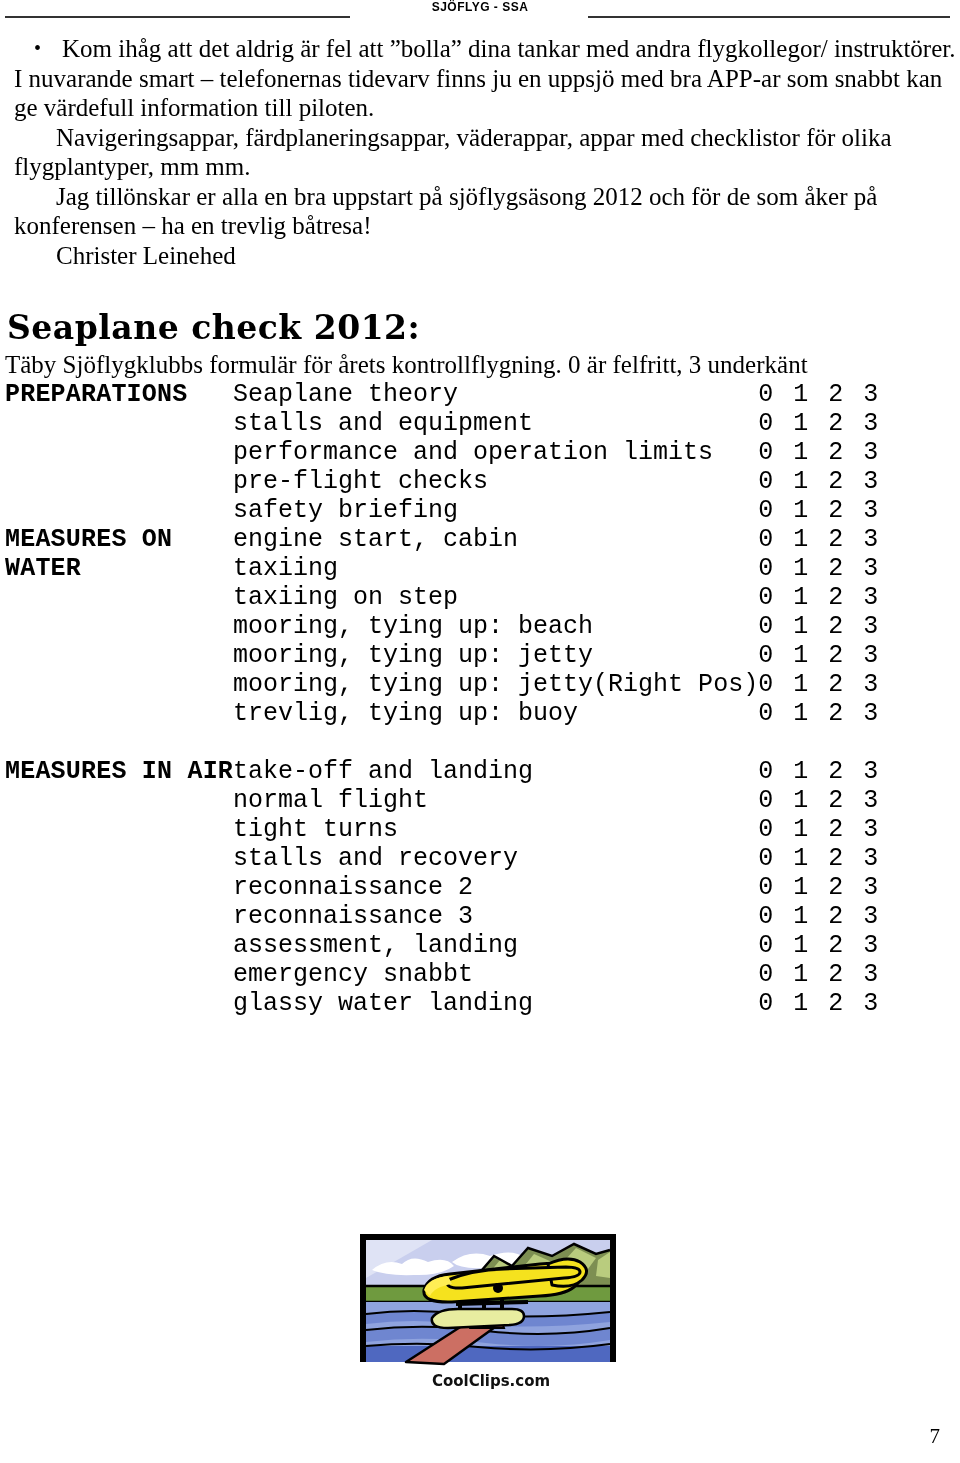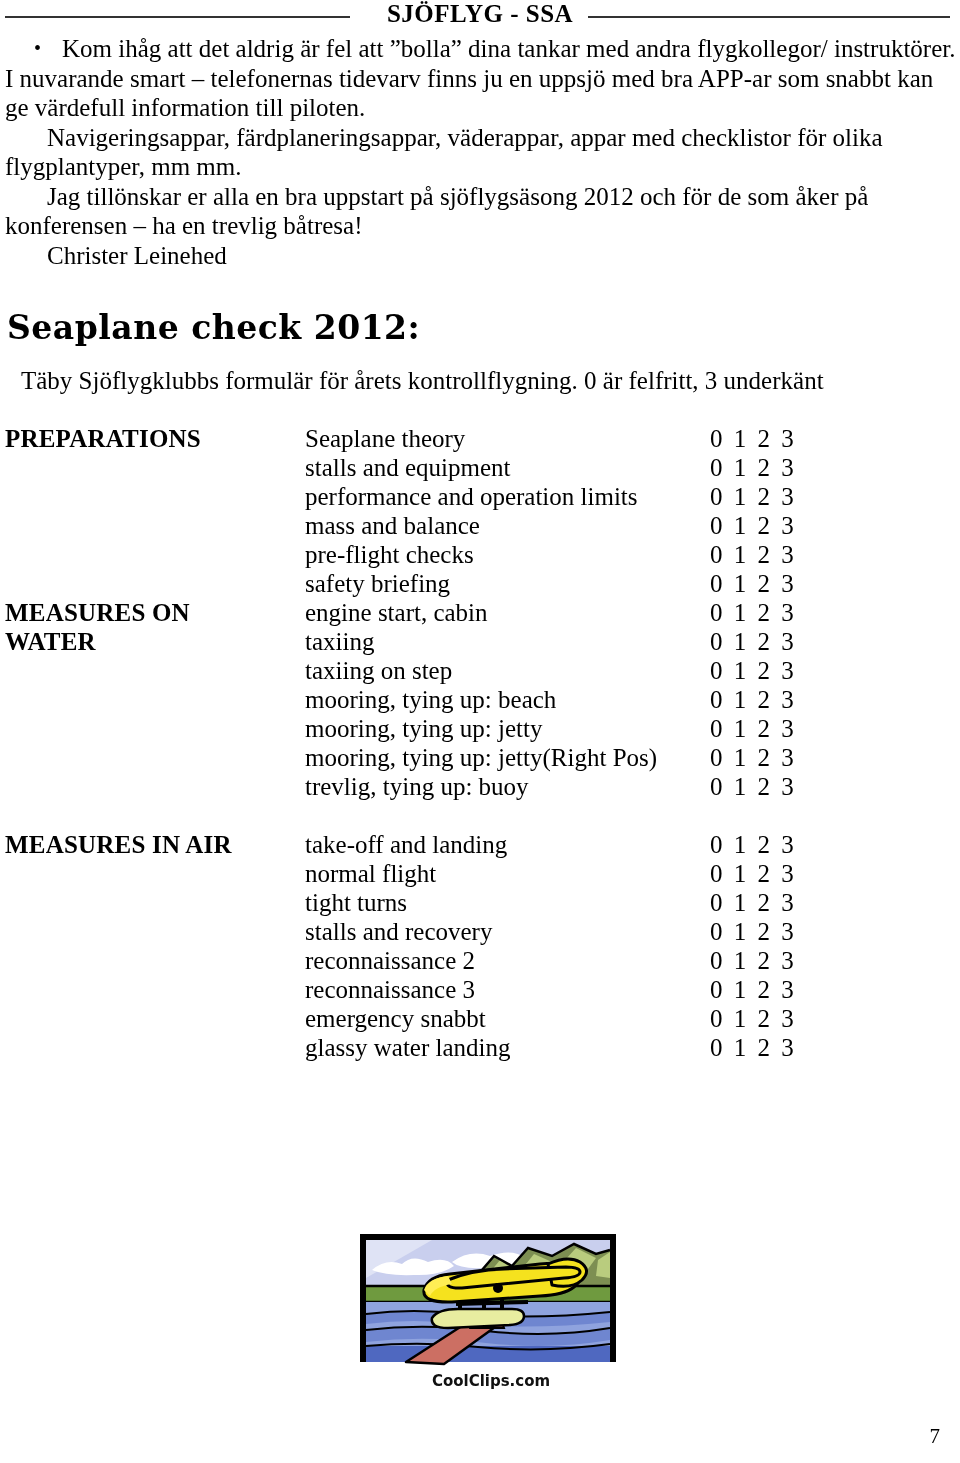--- a/index.html
+++ b/index.html
@@ -31,23 +31,23 @@
     border-top: 2px solid #333333;
   }
   .header-rule.left  { left: 5px;   width: 345px; }
   .header-rule.right { left: 588px; width: 362px; }
   .header-title {
     position: absolute;
     left: 0;
     top: 0;
     width: 960px;
     text-align: center;
-    font-family: Liberation Serif, serif;
+    font-family: Liberation Sans, sans-serif;
     font-weight: bold;
-    font-size: 25px;
+    font-size: 12px;
     letter-spacing: 0.5px;
   }
 
   
   .content {
     position: absolute;
     left: 0;
     top: 34px;
     width: 960px;
   }
@@ -62,47 +62,47 @@
   }
   .bullet-dot {
     position: absolute;
     left: 34px;
     top: 0;
     font-size: 20px;
     line-height: 29.5px;
   }
   .para {
     margin: 0;
-    padding-left: 5px;
+    padding-left: 14px;
   }
   .para.indent { text-indent: 42px; }
 
   
   .section-title {
     margin: 0;
     padding: 0 0 0 7px;
     font-family: "DejaVu Serif", "Liberation Serif", serif;
     font-weight: bold;
     font-size: 33px;
     line-height: 44px;
     letter-spacing: 0.5px;
   }
   .section-sub {
-    margin: 16px;
+    margin: 0;
     padding-left: 5px;
     font-size: 25px;
     line-height: 30px;
   }
 
   
   .checklist {
-    margin-top: 28px;
     border-collapse: collapse;
     width: 820px;
     margin-left: 5px;
+    font-family: Liberation Mono, monospace;
   }
   .checklist td {
     padding: 0;
     vertical-align: top;
     font-size: 25px;
     line-height: 29px;
     white-space: nowrap;
   }
   .col-group {
     width: 300px;
@@ -183,25 +183,20 @@
           <td class="col-item">stalls and equipment</td>
           <td class="col-score">0 1 2 3</td>
         </tr>
         <tr>
           <td class="col-group"></td>
           <td class="col-item">performance and operation limits</td>
           <td class="col-score">0 1 2 3</td>
         </tr>
         <tr>
           <td class="col-group"></td>
-          <td class="col-item">mass and balance</td>
-          <td class="col-score">0 1 2 3</td>
-        </tr>
-        <tr>
-          <td class="col-group"></td>
           <td class="col-item">pre-flight checks</td>
           <td class="col-score">0 1 2 3</td>
         </tr>
         <tr>
           <td class="col-group"></td>
           <td class="col-item">safety briefing</td>
           <td class="col-score">0 1 2 3</td>
         </tr>
         <tr>
           <td class="col-group">MEASURES ON</td>
@@ -264,20 +259,25 @@
           <td class="col-score">0 1 2 3</td>
         </tr>
         <tr>
           <td class="col-group"></td>
           <td class="col-item">reconnaissance 2</td>
           <td class="col-score">0 1 2 3</td>
         </tr>
         <tr>
           <td class="col-group"></td>
           <td class="col-item">reconnaissance 3</td>
+          <td class="col-score">0 1 2 3</td>
+        </tr>
+        <tr>
+          <td class="col-group"></td>
+          <td class="col-item">assessment, landing</td>
           <td class="col-score">0 1 2 3</td>
         </tr>
         <tr>
           <td class="col-group"></td>
           <td class="col-item">emergency snabbt</td>
           <td class="col-score">0 1 2 3</td>
         </tr>
         <tr>
           <td class="col-group"></td>
           <td class="col-item">glassy water landing</td>

